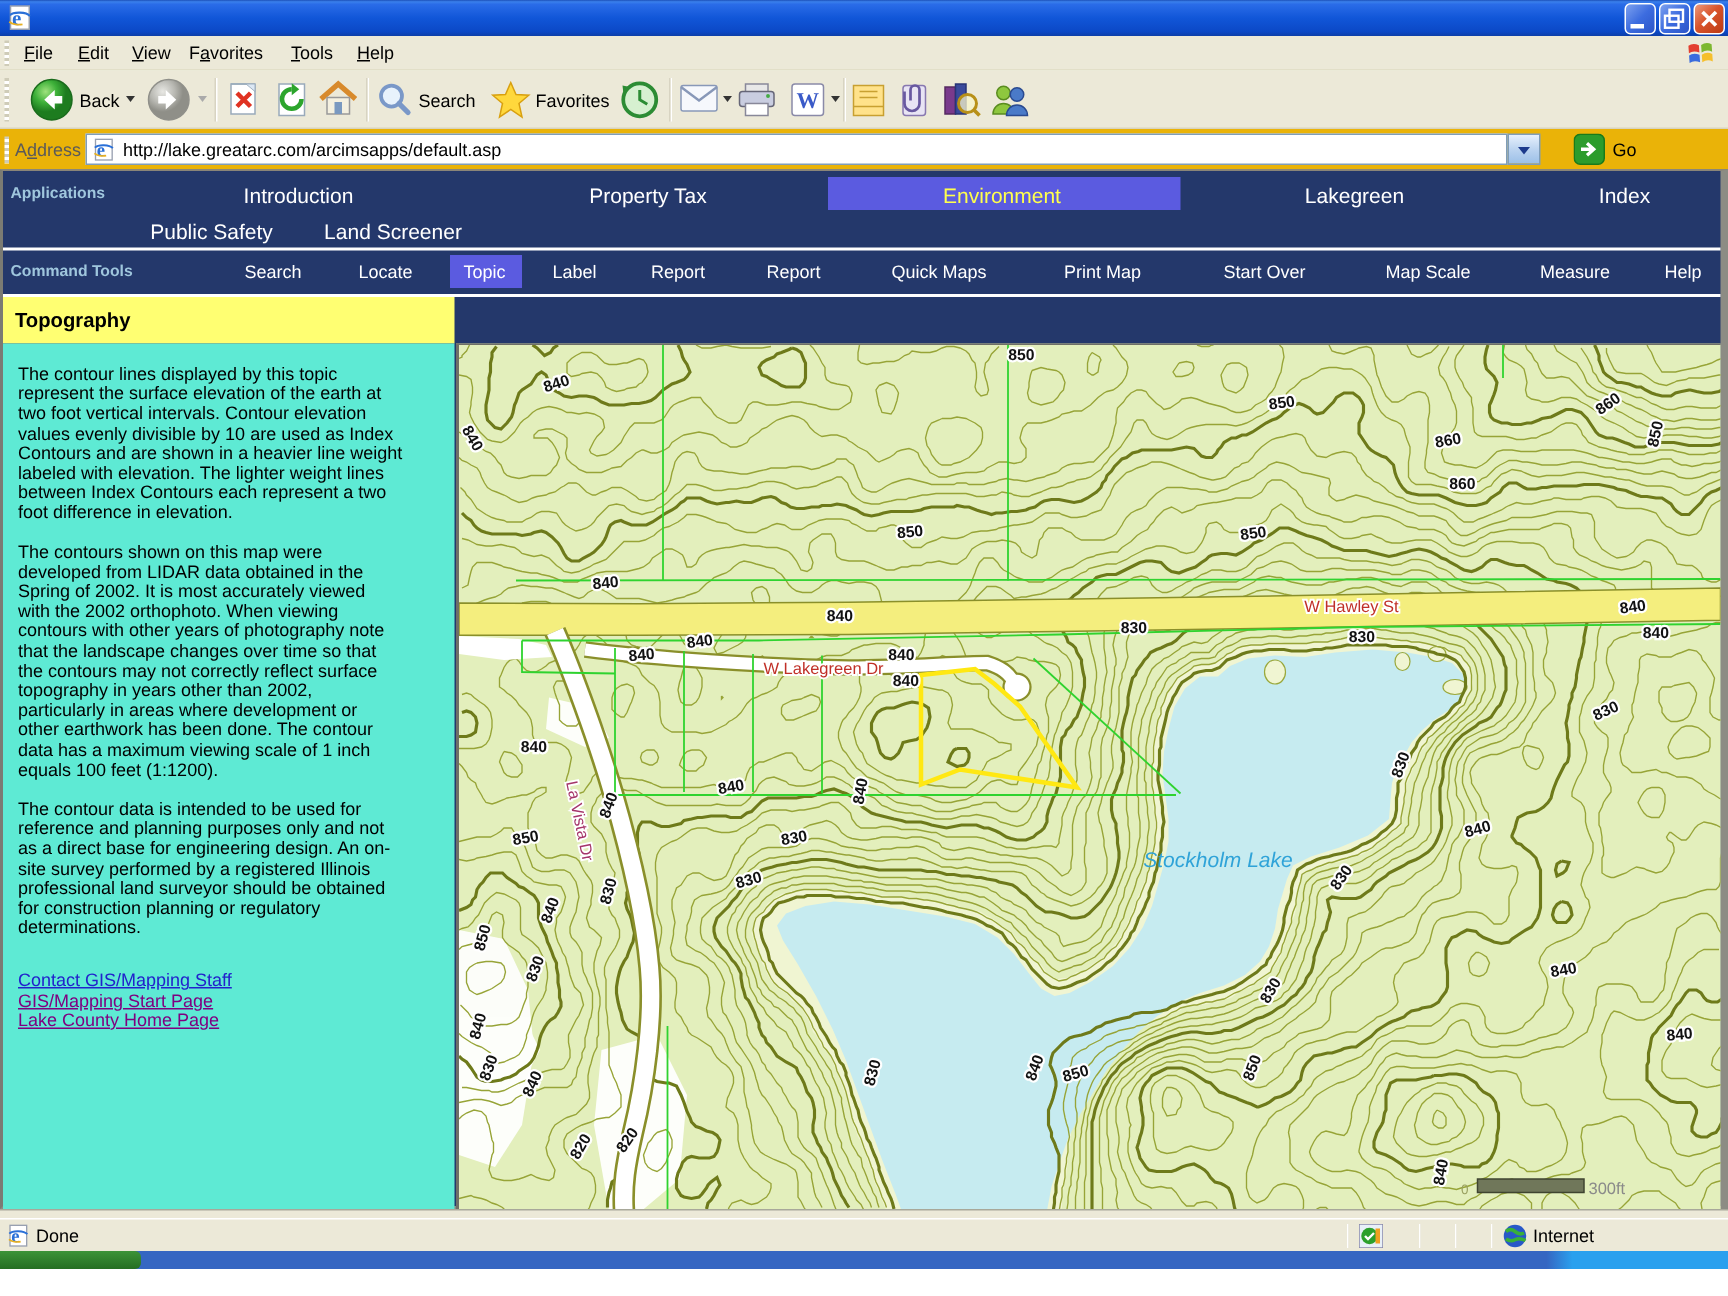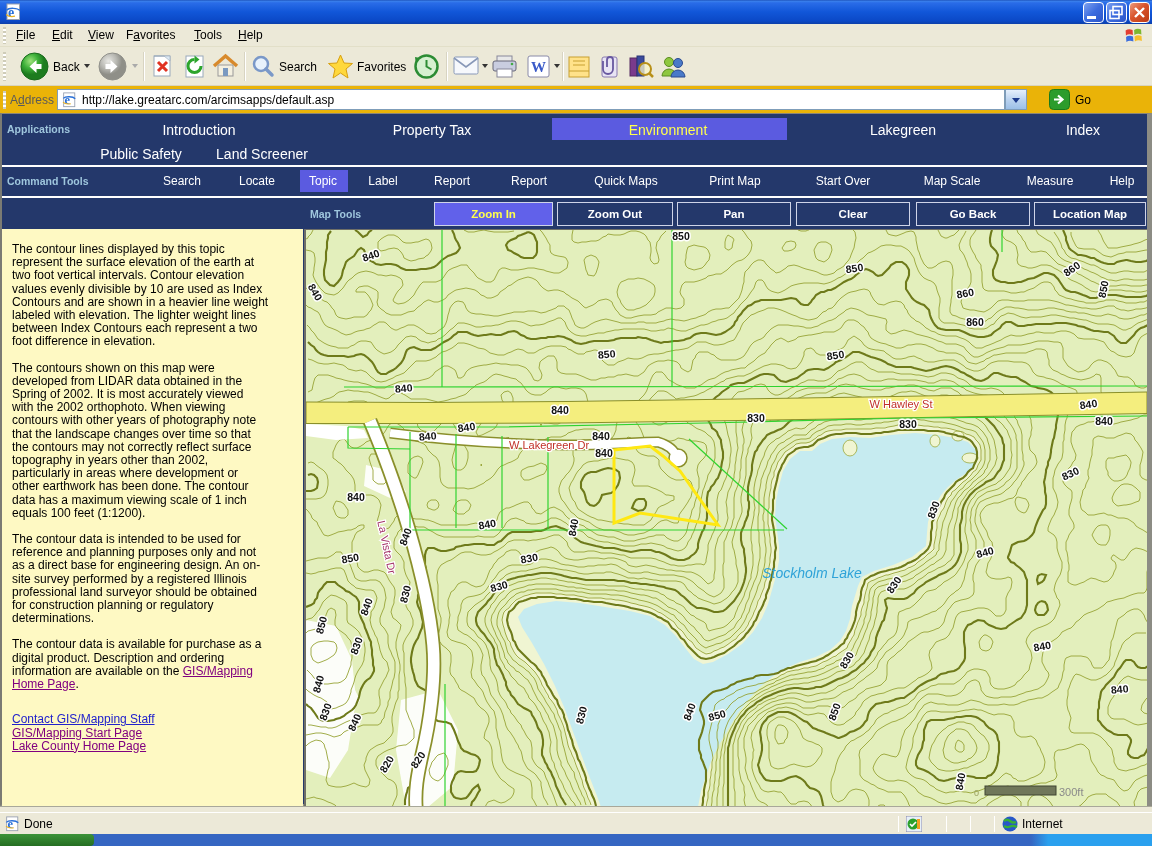--- a/index.html
+++ b/index.html
@@ -27,21 +27,21 @@
 
 #frame{left:0;top:113px;width:1152px;height:693px;background:#24386b;border-top:1px solid #8a8578;border-left:2px solid #7b7b73;border-right:5px solid #8c8c84;border-bottom:2px solid #8c8c84}
 .navitem{position:absolute;color:#fff;font-weight:normal;font-size:14px;transform:translateX(-50%)}
 .cmditem{position:absolute;color:#fff;font-size:12px;transform:translateX(-50%)}
 .sidelbl{position:absolute;color:#9fc6dd;font-weight:bold;font-size:10.5px}
 .hilite{background:#5b5be0}
 .wline{position:absolute;left:0;width:1145px;height:2px;background:#fff}
 #topo{position:absolute;left:0;top:84px;width:301px;height:31px;background:#ffff72;color:#000;font-weight:bold;font-size:13.5px}
 #maptools{position:absolute;left:301px;top:84px;width:844px;height:31px;background:#24386b}
 .mtb{position:absolute;top:4px;height:24px;border:1px solid #cfd4e8;color:#fff;font-weight:bold;font-size:11.5px;text-align:center;line-height:22px}
-#panel{position:absolute;left:0;top:115px;width:301px;height:578px;background:#fef9c3;color:#000;font-size:12px;line-height:13.2px}
+#panel{position:absolute;left:0;top:115px;width:301px;height:578px;background:#5eead4;color:#000;font-size:12px;line-height:13.2px}
 #panel p{margin:0 0 13px 0}
 #panel a{color:#2222cc}
 #panel a.v{color:#800080}
 #mapwrap{position:absolute;left:302px;top:115px;width:843px;height:578px;background:#e3efbc;border-left:2px solid #6f6f67;border-top:1px solid #6f6f67}
 
 #status{left:0;top:812px;width:1152px;height:22px;background:#ece9d8;border-top:1px solid #fff;font-size:12px}
 .ssep{position:absolute;top:3px;width:1px;height:16px;background:#cdc9b2;border-right:1px solid #fff}
 #taskbar{left:0;top:834px;width:1152px;height:12px;background:linear-gradient(90deg,#3566c2 0,#3566c2 89.5%,#2aa0ee 91%,#2aa0ee 100%)}
 #startfrag{left:0;top:834px;width:94px;height:12px;background:linear-gradient(180deg,#3c9338,#256e22);border-radius:0 4px 4px 0}
 </style></head><body>
@@ -229,35 +229,28 @@
     <div class="cmditem" style="left:381px;top:60px">Label</div>
     <div class="cmditem" style="left:450px;top:60px">Report</div>
     <div class="cmditem" style="left:527px;top:60px">Report</div>
     <div class="cmditem" style="left:624px;top:60px">Quick Maps</div>
     <div class="cmditem" style="left:733px;top:60px">Print Map</div>
     <div class="cmditem" style="left:841px;top:60px">Start Over</div>
     <div class="cmditem" style="left:950px;top:60px">Map Scale</div>
     <div class="cmditem" style="left:1048px;top:60px">Measure</div>
     <div class="cmditem" style="left:1120px;top:60px">Help</div>
     <div class="wline" style="top:82px"></div>
-    <div id="maptools">
-      <div class="sidelbl" style="left:7px;top:10px">Map Tools</div>
-      <div class="mtb hilite" style="left:131px;width:119px;background:#6161ea;color:#ffff4d">Zoom In</div>
-      <div class="mtb" style="left:254px;width:116px">Zoom Out</div>
-      <div class="mtb" style="left:374px;width:114px">Pan</div>
-      <div class="mtb" style="left:493px;width:114px">Clear</div>
-      <div class="mtb" style="left:613px;width:114px">Go Back</div>
-      <div class="mtb" style="left:731px;width:112px">Location Map</div>
-    </div>
+    <div id="topo">
+        <span style="position:absolute;left:8px;top:8px">Topography</span>
+      </div>
     <div id="panel">
       <div style="position:absolute;left:10px;top:14px;width:288px">
       <p>The contour lines displayed by this topic<br>represent the surface elevation of the earth at<br>two foot vertical intervals. Contour elevation<br>values evenly divisible by 10 are used as Index<br>Contours and are shown in a heavier line weight<br>labeled with elevation. The lighter weight lines<br>between Index Contours each represent a two<br>foot difference in elevation.</p>
       <p>The contours shown on this map were<br>developed from LIDAR data obtained in the<br>Spring of 2002. It is most accurately viewed<br>with the 2002 orthophoto. When viewing<br>contours with other years of photography note<br>that the landscape changes over time so that<br>the contours may not correctly reflect surface<br>topography in years other than 2002,<br>particularly in areas where development or<br>other earthwork has been done. The contour<br>data has a maximum viewing scale of 1 inch<br>equals 100 feet (1:1200).</p>
       <p>The contour data is intended to be used for<br>reference and planning purposes only and not<br>as a direct base for engineering design. An on-<br>site survey performed by a registered Illinois<br>professional land surveyor should be obtained<br>for construction planning or regulatory<br>determinations.</p>
-      <p>The contour data is available for purchase as a<br>digital product. Description and ordering<br>information are available on the <a class="v" href="#">GIS/Mapping<br>Home Page</a>.</p>
       <p style="margin-top:22px"><a href="#">Contact GIS/Mapping Staff</a><br><a class="v" href="#">GIS/Mapping Start Page</a><br><a class="v" href="#">Lake County Home Page</a></p>
       </div>
     </div>
     <div id="mapwrap"><svg xmlns="http://www.w3.org/2000/svg" width="841" height="577" viewBox="0 0 841 577">
           <rect width="841" height="577" fill="#e3efbc"></rect>
           <path fill="#f0f5d2" fill-rule="evenodd" d="M592 195 598 194 602 194 608 194 612 194 617 195 620 195 625 196 630 196 635 197 640 197 642 198 648 199 652 200 655 201 659 202 662 204 666 205 669 208 671 210 673 212 675 218 675 220 676 225 675 230 674 232 672 236 670 240 668 243 666 245 663 248 660 250 658 252 655 254 652 257 650 259 648 262 645 265 644 268 642 270 640 274 639 278 637 280 635 285 634 288 632 292 632 295 631 300 630 305 630 308 629 312 629 318 628 321 625 323 622 325 619 328 616 330 613 332 610 335 608 337 605 338 601 340 598 341 594 342 590 344 585 345 582 345 578 347 575 348 570 349 568 350 564 352 562 355 561 360 560 364 559 368 558 372 558 376 557 380 555 385 555 388 553 392 552 395 550 400 549 402 548 407 546 410 545 412 542 416 540 419 538 421 535 423 532 425 528 428 525 429 522 430 519 432 515 435 512 436 508 437 505 438 500 439 495 440 492 440 488 441 483 442 480 444 477 445 472 447 470 448 466 450 462 452 460 453 456 455 452 456 448 457 444 458 440 458 435 460 432 461 430 462 426 465 422 467 420 469 418 471 415 472 412 475 410 478 409 482 408 488 407 490 406 495 405 500 405 502 404 508 405 512 405 515 407 520 408 523 408 528 407 530 407 535 406 540 406 545 405 550 405 552 404 558 403 562 402 567 402 570 402 575 400 578 395 578 390 578 385 578 380 578 375 578 370 578 365 578 360 578 355 578 350 578 345 578 340 578 335 578 330 578 325 578 320 578 315 578 310 578 305 578 300 578 295 578 290 578 285 578 284 575 282 570 281 568 280 564 278 560 277 558 276 552 275 550 273 545 272 542 271 538 269 535 268 531 266 528 265 525 263 520 262 517 261 512 260 508 259 505 258 500 257 498 255 492 254 490 252 485 251 482 250 480 248 475 246 472 244 470 242 468 240 464 238 460 236 458 235 455 233 450 232 448 230 445 228 441 225 439 222 437 220 434 218 432 214 430 212 428 209 425 207 422 205 418 204 415 202 412 201 408 200 405 198 400 197 398 195 392 196 388 197 382 199 380 202 378 204 375 206 372 209 370 212 368 215 366 219 365 222 364 228 363 232 363 235 362 240 362 242 363 248 363 252 363 258 364 262 364 268 365 271 365 275 366 280 367 285 367 289 368 292 368 298 368 302 368 308 369 312 370 315 370 320 371 325 372 328 373 332 374 336 375 340 376 345 377 348 378 351 380 355 382 358 384 360 386 363 388 366 390 369 392 371 395 373 398 376 400 378 402 380 405 382 408 385 411 388 413 390 416 392 419 395 421 398 423 402 422 405 422 409 420 412 418 415 418 420 415 422 413 425 411 428 410 430 408 433 405 435 402 438 399 440 397 442 392 444 390 445 387 447 382 448 380 450 375 451 372 452 369 454 365 455 362 457 358 458 355 459 350 460 348 461 342 462 337 463 335 464 330 464 325 464 320 464 315 463 310 463 305 462 302 462 298 462 292 461 288 462 282 462 278 462 272 462 268 463 265 464 260 464 255 465 252 466 248 468 243 468 240 470 236 472 232 473 230 475 227 478 223 480 221 482 219 485 217 488 215 492 213 498 213 502 213 505 211 508 209 510 207 513 205 518 203 520 201 523 200 528 199 532 199 538 199 542 198 548 198 552 199 558 199 562 199 568 198 572 198 575 197 580 197 585 196 590 195 592 195Z"></path>
           <path fill="#c6ebf0" d="M506 221 514 214 526 209 544 207 564 208 584 205 609 203 632 205 649 208 662 212 669 219 671 228 667 237 659 244 650 250 642 257 635 265 630 274 625 283 622 292 621 303 620 316 606 327 587 335 568 341 556 347 552 356 549 366 546 376 544 389 540 401 534 411 524 420 510 427 494 432 480 438 466 447 454 457 444 468 432 483 423 498 414 513 406 529 400 546 395 561 392 577 295 577 291 566 282 543 274 521 266 499 258 477 249 456 238 434 226 413 216 397 212 387 218 379 231 374 250 371 274 373 299 377 324 381 344 386 359 395 370 406 380 419 388 429 397 434 407 432 422 424 436 414 447 402 456 388 462 374 466 360 470 346 473 331 473 316 471 301 469 286 470 271 473 256 477 241 484 229 494 221Z"></path>
           <g fill="#ffffff" opacity="0.92">
             <path d="M0,390 L30,396 L46,430 L50,470 L42,520 L24,548 L0,540 Z"></path>
             <path d="M95,470 L132,460 L152,500 L147,556 L122,577 L100,577 L90,520 Z"></path>

